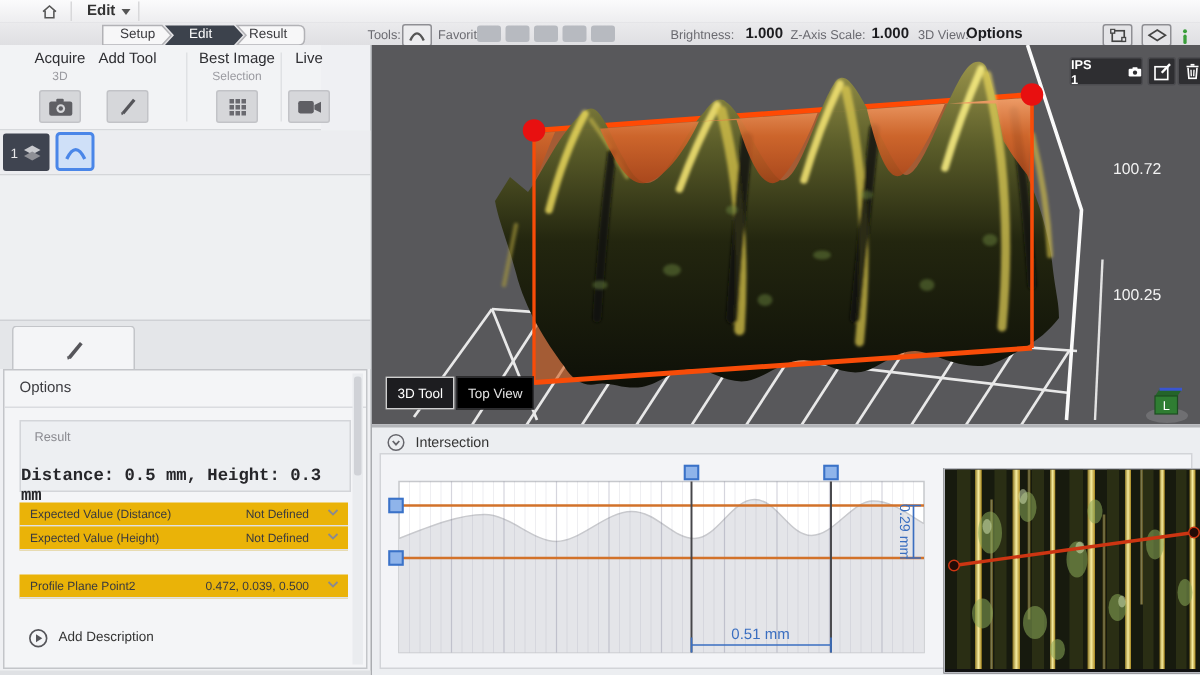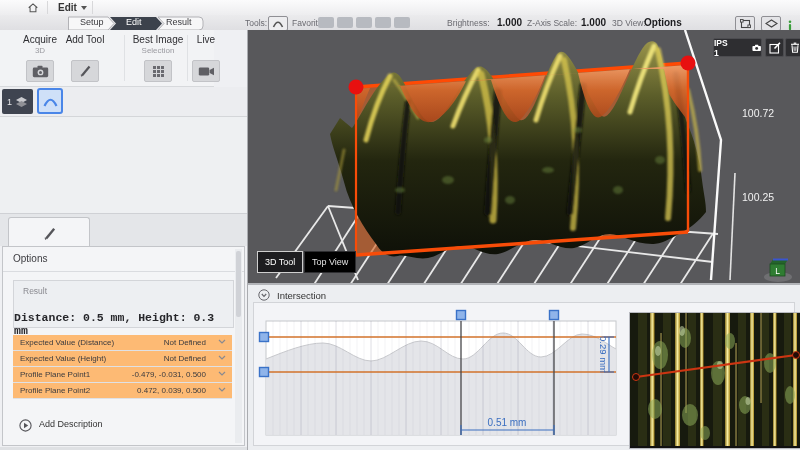--- a/index.html
+++ b/index.html
@@ -44,21 +44,21 @@
   #list-empty{position:absolute;left:0;top:87px;width:247px;height:96px;background:#eef0f2;border-bottom:1px solid #cfd1d5;}
   #gap-strip{position:absolute;left:0;top:184px;width:247px;height:32px;background:#e4e6e9;}
   #pencil-tab{position:absolute;left:8px;top:187px;width:80px;height:30px;background:#f4f5f7;
     border:1px solid #c3c5c9;border-bottom:none;border-radius:3px 3px 0 0;display:flex;align-items:center;justify-content:center;}
   #profile-panel{position:absolute;left:2px;top:216px;width:243px;height:200px;background:#f4f5f7;border:1px solid #c3c5c9;box-sizing:border-box;}
   #profile-header{position:absolute;left:0;top:0;width:100%;height:24px;border-bottom:1px solid #dadce0;}
   #profile-header .t{position:absolute;left:10px;top:6px;font-size:10px;color:#3c3c40;}
   #result-box{position:absolute;left:10px;top:33px;width:219px;height:46px;background:#edeff2;border:1px solid #d3d5d9;}
   #result-box .lab{position:absolute;left:9px;top:5px;font-size:8.5px;color:#8a8a90;}
   #result-box .val{position:absolute;left:0;top:30px;width:100%;text-align:left;font-size:11.5px;font-weight:600;color:#26262a;font-family:Liberation Mono, monospace;}
-  .prop-row{position:absolute;left:10px;width:219px;height:15px;background:#fdba74;border-bottom:1px solid #dfe1e5;}
+  .prop-row{position:absolute;left:10px;width:219px;height:15px;background:#eab308;border-bottom:1px solid #dfe1e5;}
   .prop-row .k{position:absolute;left:7px;top:3px;font-size:8px;color:#3a3a3e;}
   .prop-row .v{position:absolute;right:26px;top:3px;font-size:8px;color:#3a3a3e;padding-left:20px;}
   .prop-row .c{position:absolute;right:6px;top:4px;}
   #add-desc{position:absolute;left:16px;top:172px;display:flex;align-items:flex-start;gap:7px;}
   #add-desc .t{font-size:9px;color:#333;}
   #profile-scroll{position:absolute;right:2px;top:2px;width:7px;height:194px;background:#eaecef;}
   #profile-scroll .thumb{position:absolute;left:1px;top:2px;width:5px;height:66px;background:#d0d2d7;border-radius:2px;}
   #left-bottom-strip{position:absolute;left:0;top:417px;width:247px;height:3px;background:#dfe1e4;}
   
   #viewport{left:248px;top:30px;width:552px;height:253px;background:#58585b;}
@@ -237,27 +237,20 @@
     <div class="prop-row" style="top:88px">
       <span class="k">Expected Value (Distance)</span>
       <span class="v">Not Defined</span>
       <svg class="c" width="8" height="5" viewBox="0 0 8 5">
           <polyline points="1,1 4,4 7,1" fill="none" stroke="#8a8a90" stroke-width="1.2"></polyline>
         </svg>
     </div>
     <div class="prop-row" style="top:104px">
       <span class="k">Expected Value (Height)</span>
       <span class="v">Not Defined</span>
-      <svg class="c" width="8" height="5" viewBox="0 0 8 5">
-          <polyline points="1,1 4,4 7,1" fill="none" stroke="#8a8a90" stroke-width="1.2"></polyline>
-        </svg>
-    </div>
-    <div class="prop-row" style="top:120px">
-      <span class="k">Profile Plane Point1</span>
-      <span class="v">-0.479, -0.031, 0.500</span>
       <svg class="c" width="8" height="5" viewBox="0 0 8 5">
           <polyline points="1,1 4,4 7,1" fill="none" stroke="#8a8a90" stroke-width="1.2"></polyline>
         </svg>
     </div>
     <div class="prop-row" style="top:136px">
       <span class="k">Profile Plane Point2</span>
       <span class="v">0.472, 0.039, 0.500</span>
       <svg class="c" width="8" height="5" viewBox="0 0 8 5">
           <polyline points="1,1 4,4 7,1" fill="none" stroke="#8a8a90" stroke-width="1.2"></polyline>
         </svg>

